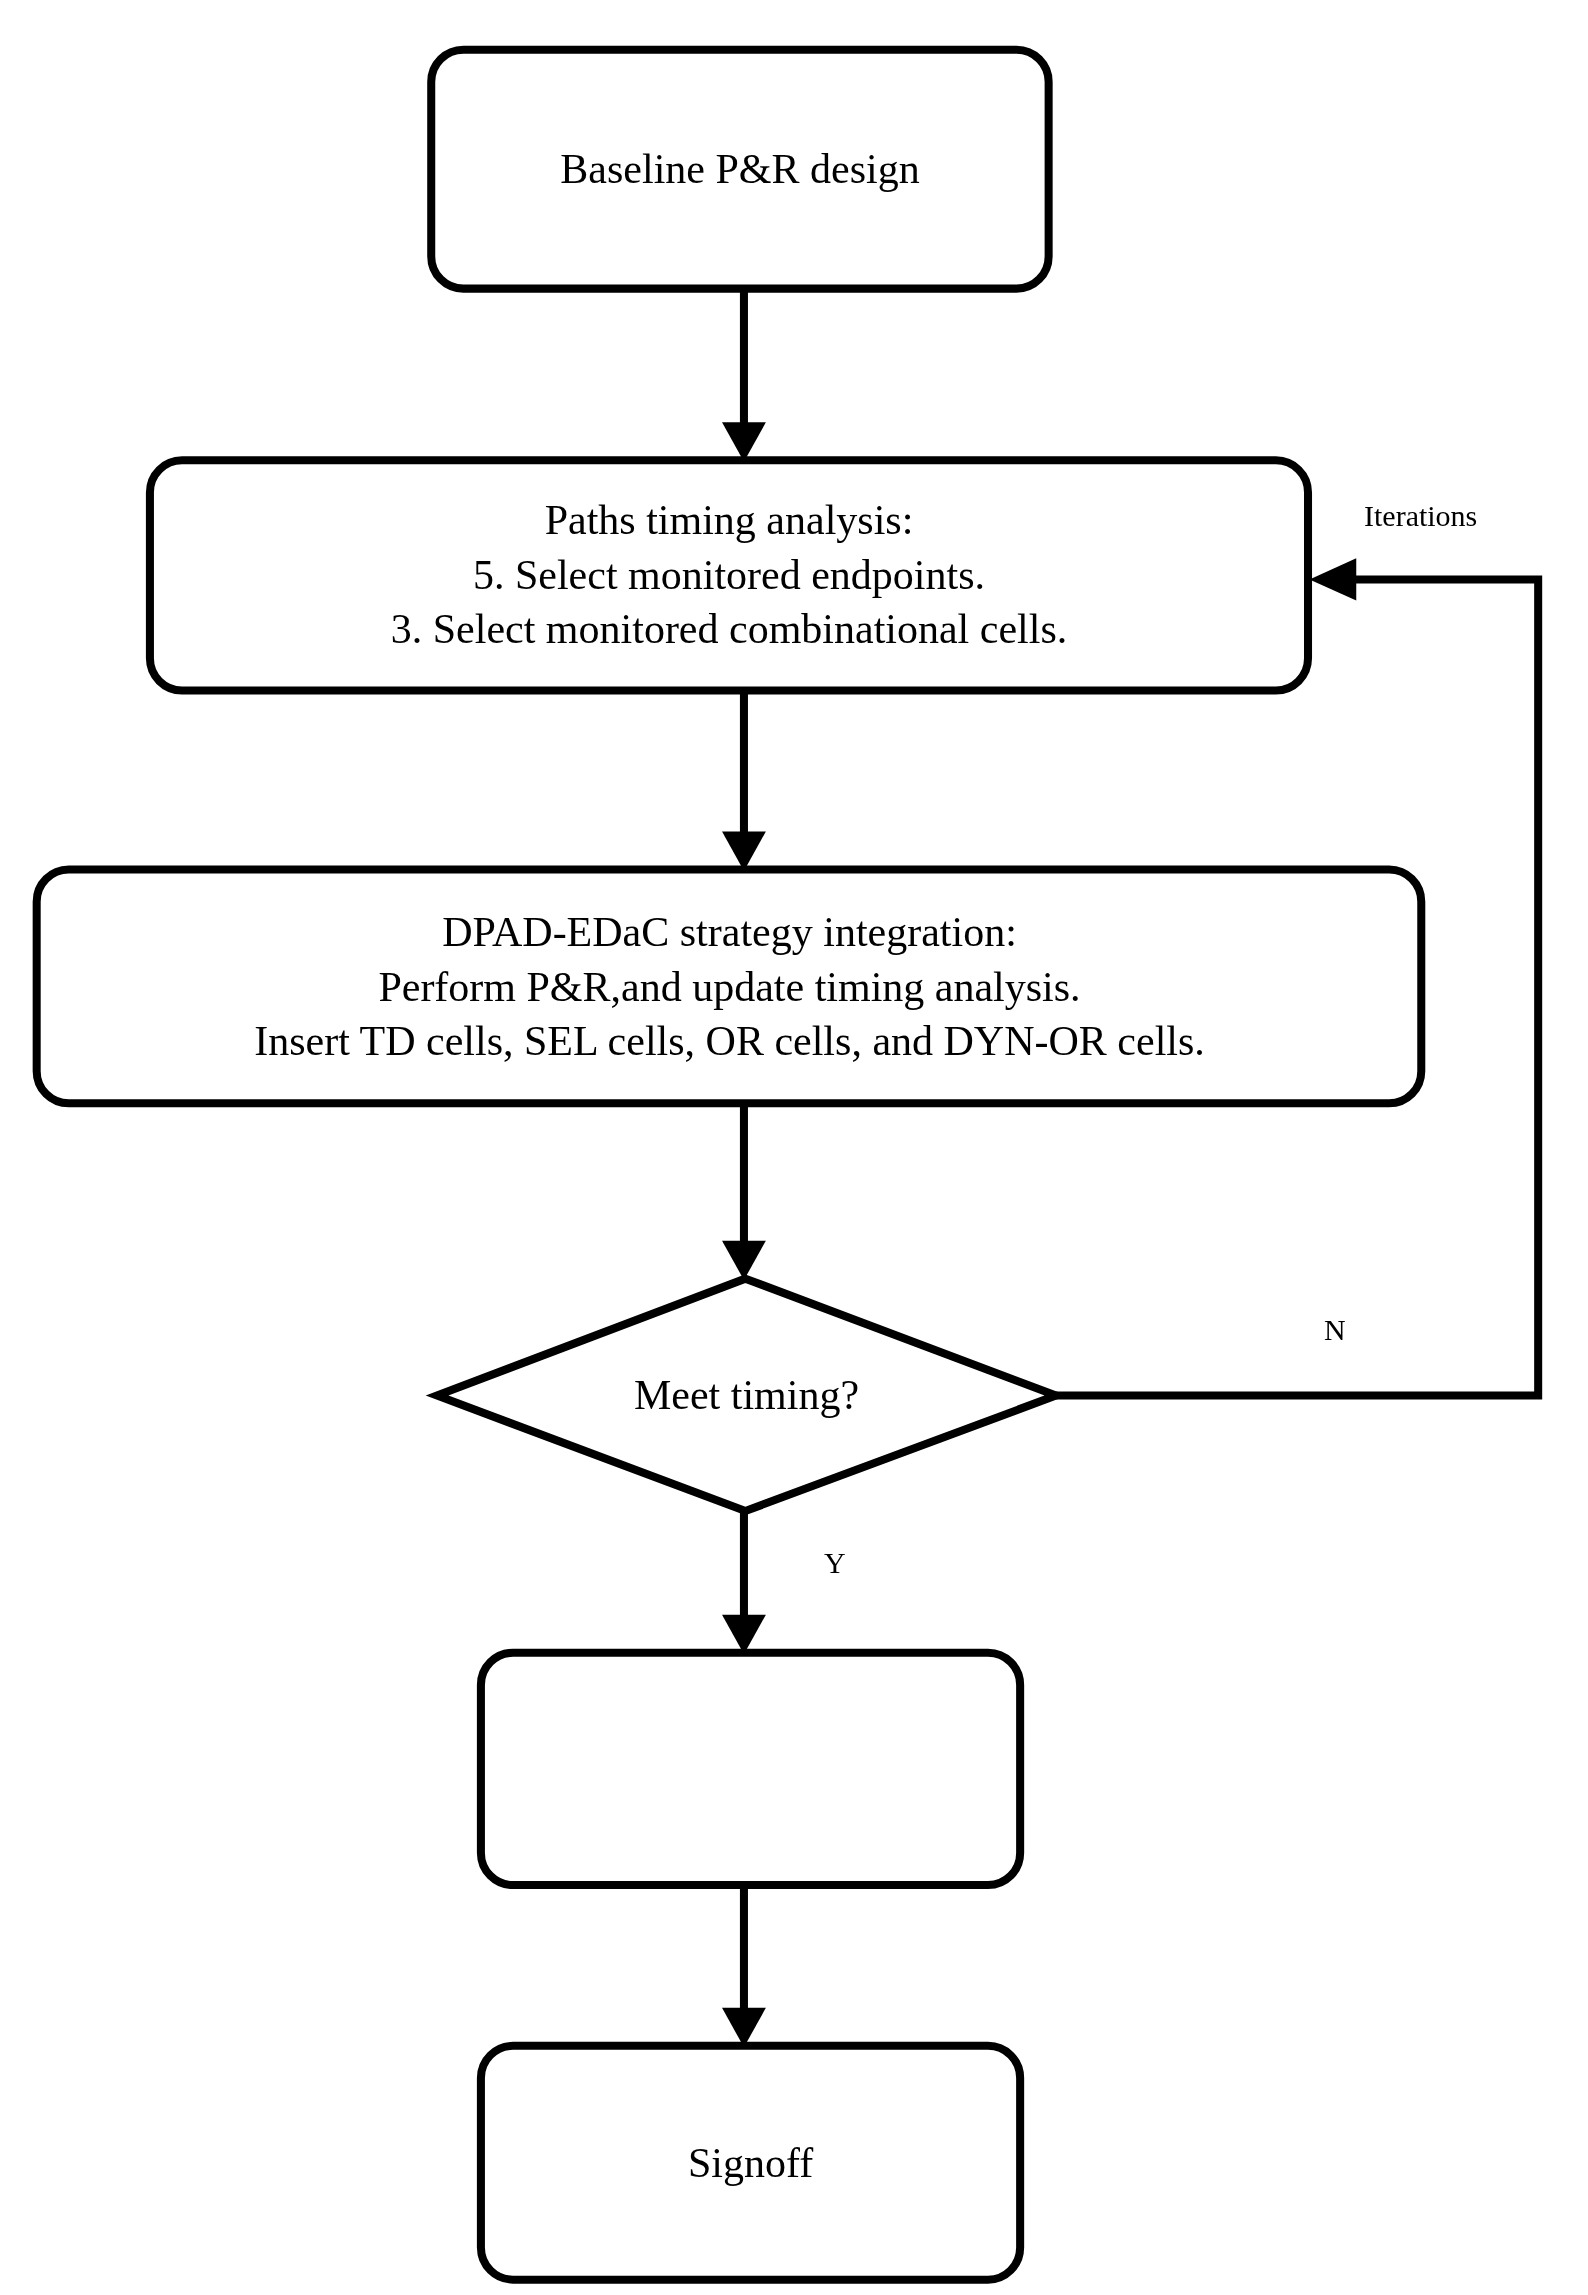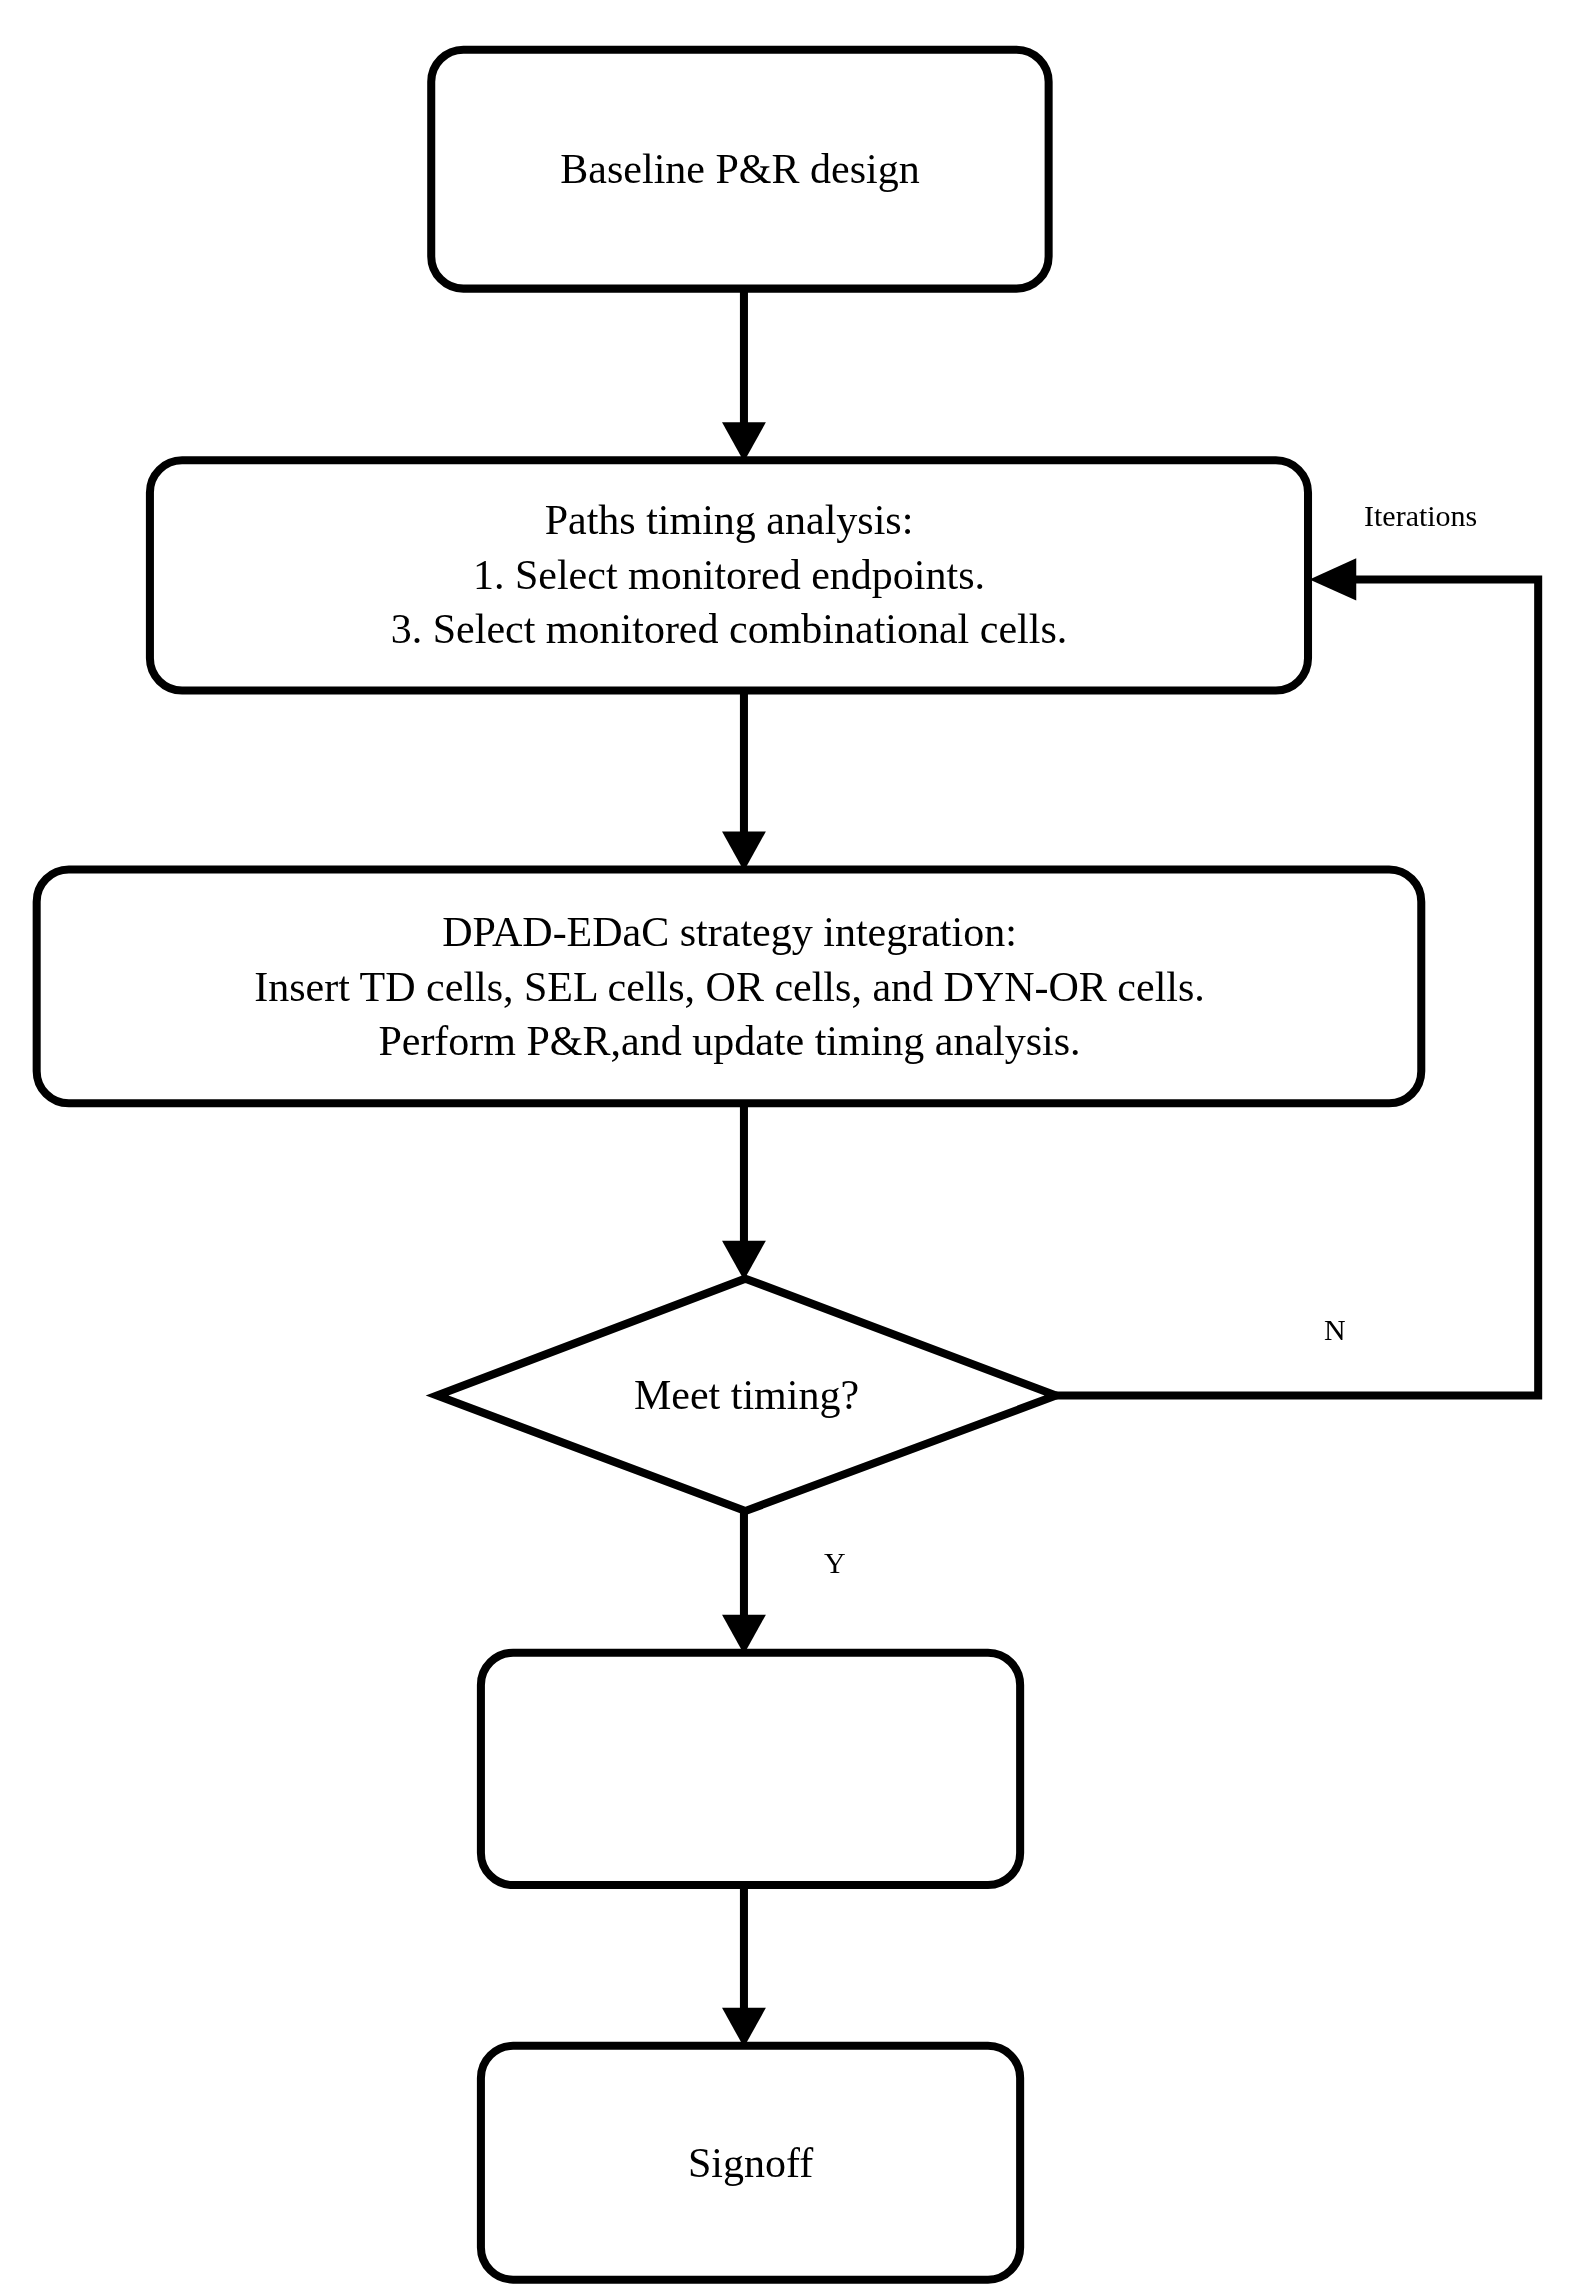--- a/index.html
+++ b/index.html
@@ -100,28 +100,28 @@
     <line class="connector" x1="1018" y1="2580" x2="1018" y2="2770"></line>
     <polygon class="arrow-head" points="1018,2802 988,2748 1048,2748"></polygon>
   </svg>
 
   <div class="node-label" style="left:431px; top:50px; width:618px; height:239px;">
     <span class="line">Baseline P&amp;R design</span>
   </div>
 
   <div class="node-label" style="left:150px; top:460px; width:1158px; height:230px;">
     <span class="line">Paths timing analysis:</span>
-    <span class="line">1. Select monitored endpoints.</span>
+    <span class="line">5. Select monitored endpoints.</span>
     <span class="line">3. Select monitored combinational cells.</span>
   </div>
 
   <div class="node-label" style="left:37px; top:870px; width:1385px; height:234px;">
     <span class="line">DPAD-EDaC strategy integration:</span>
+    <span class="line">Perform P&amp;R,and update timing analysis.</span>
     <span class="line">Insert TD cells, SEL cells, OR cells, and DYN-OR cells.</span>
-    <span class="line">Perform P&amp;R,and update timing analysis.</span>
   </div>
 
   <div class="node-label" style="left:437px; top:1280px; width:619px; height:231px;">
     <span class="line">Meet timing?</span>
   </div>
 
 
   <div class="node-label" style="left:481px; top:2046px; width:539px; height:234px;">
     <span class="line">Signoff</span>
   </div>

